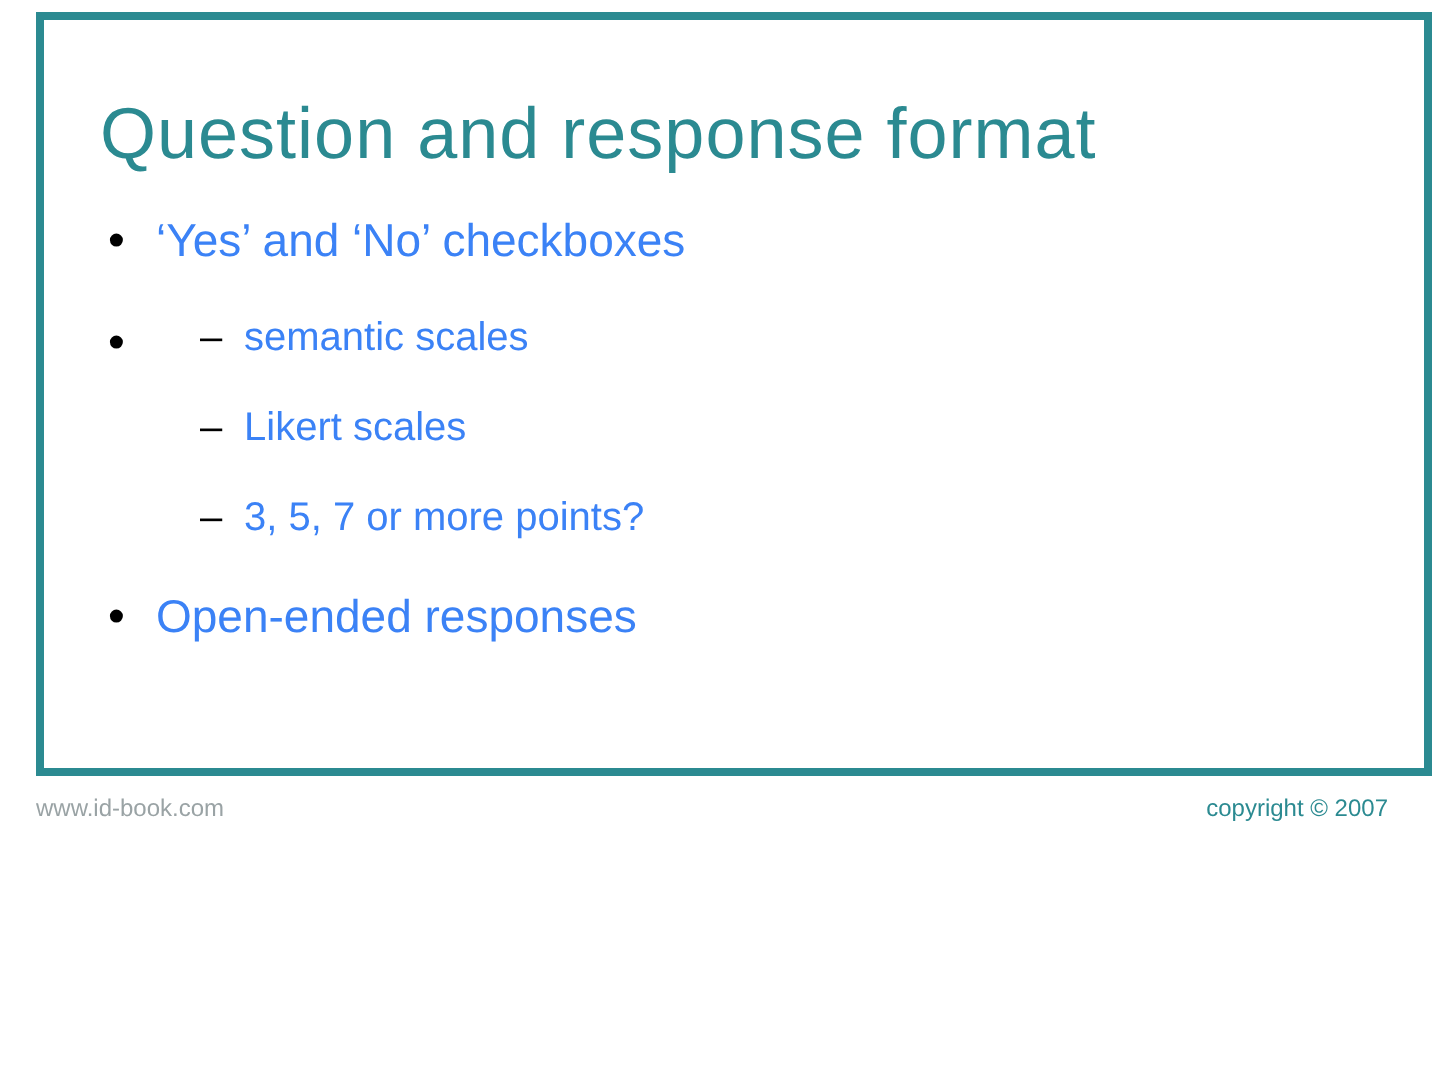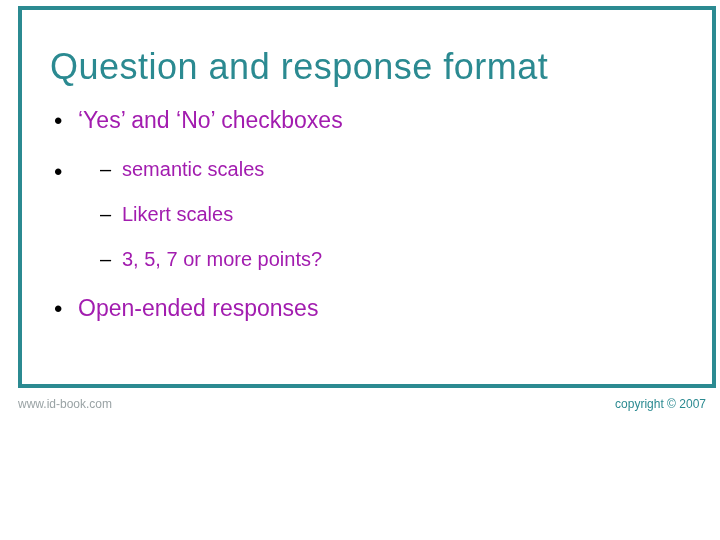--- a/index.html
+++ b/index.html
@@ -30,21 +30,21 @@
   }
   .title {
     font-size: 36px;
     color: #2b8a91;
     font-weight: 400;
     margin: 36px 0 18px 28px;
     letter-spacing: 0.5px;
   }
   .body {
     margin: 0 28px 0 28px;
-    color: #a21caf;
+    color: #3b82f6;
   }
   ul.top {
     list-style: none;
     padding: 0;
     margin: 0;
     font-size: 23px;
   }
   ul.top > li {
     position: relative;
     padding-left: 28px;
@@ -75,21 +75,21 @@
     content: "–";
     position: absolute;
     left: 0;
     top: 0;
     font-size: 20px;
     color: #000;
   }
   .footer {
     position: absolute;
     left: 0;
-    right: 0;
+    right: 12px;
     bottom: 0;
     height: 24px;
     display: flex;
     align-items: center;
     justify-content: space-between;
     background: #ffffff;
   }
   .footer .left {
     color: #9aa3a5;
     font-size: 12px;

